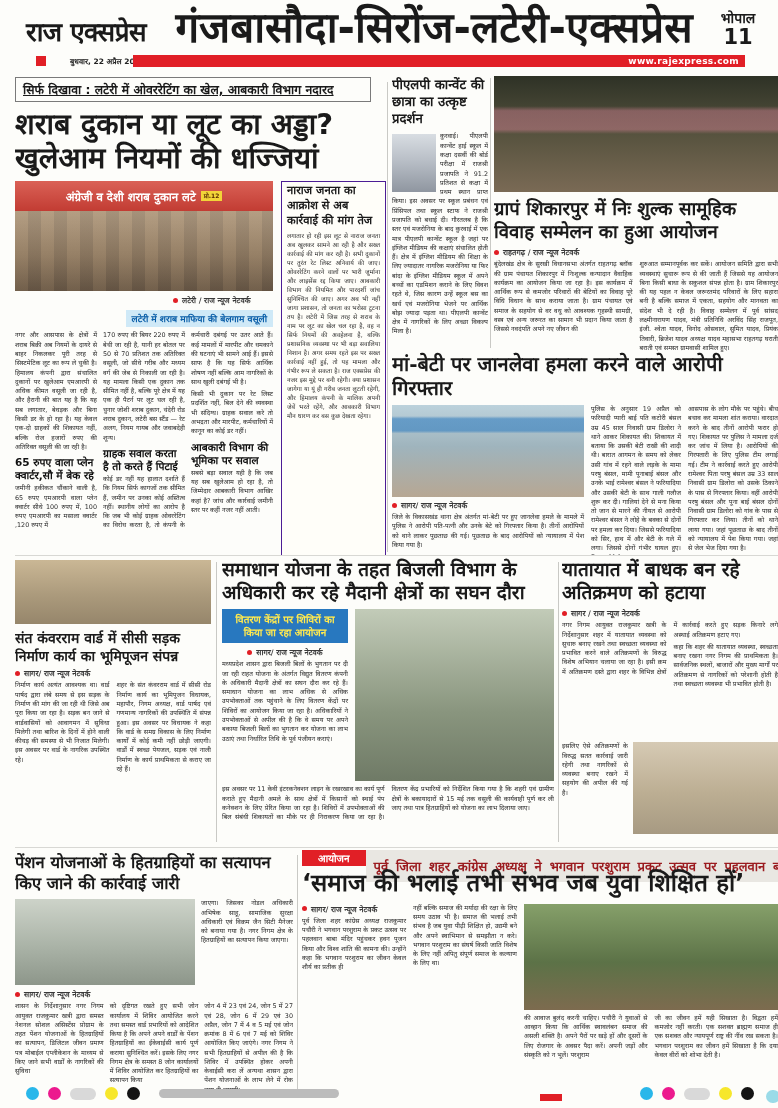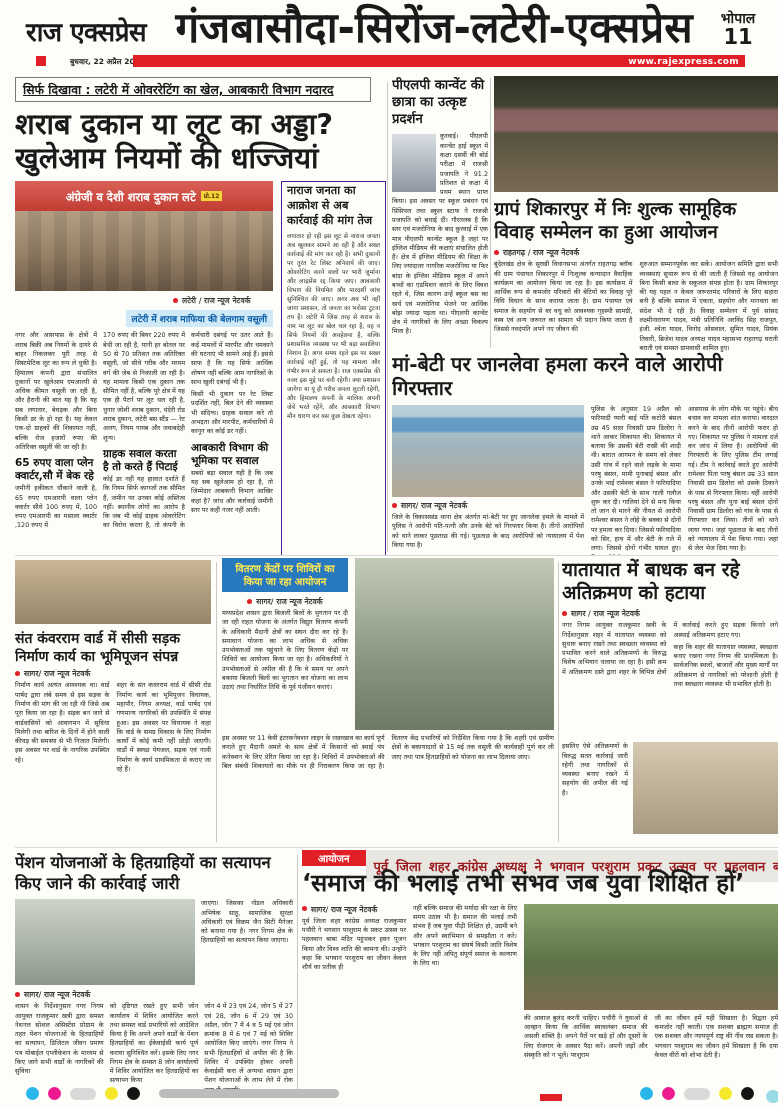--- a/index.html
+++ b/index.html
@@ -228,20 +228,21 @@
       <span class="bullet"></span>
       <span>सागर/ राज न्यूज नेटवर्क</span>
     </div>
     <div class="road-text tiny cols2">
       <p>निर्माण कार्य अत्यंत आवश्यक था। वार्ड पार्षद द्वारा लंबे समय से इस सड़क के निर्माण की मांग की जा रही थी जिसे अब पूरा किया जा रहा है। सड़क बन जाने से वार्डवासियों को आवागमन में सुविधा मिलेगी तथा बारिश के दिनों में होने वाली कीचड़ की समस्या से भी निजात मिलेगी। इस अवसर पर वार्ड के नागरिक उपस्थित रहे।</p>
       <p>शहर के संत कंवरराम वार्ड में सीसी रोड निर्माण कार्य का भूमिपूजन विधायक, महापौर, निगम अध्यक्ष, वार्ड पार्षद एवं गणमान्य नागरिकों की उपस्थिति में संपन्न हुआ। इस अवसर पर विधायक ने कहा कि वार्ड के समग्र विकास के लिए निर्माण कार्यों में कोई कमी नहीं छोड़ी जाएगी। वार्डों में स्वच्छ पेयजल, सड़क एवं नाली निर्माण के कार्य प्राथमिकता से कराए जा रहे हैं।</p>
     </div>
   </section>
 
   <section class="art art-power">
+    <h2>समाधान योजना के तहत बिजली विभाग के अधिकारी कर रहे मैदानी क्षेत्रों का सघन दौरा</h2>
     <div class="power-row">
       <div class="power-left">
         <div class="blue-box">वितरण केंद्रों पर शिविरों का किया जा रहा आयोजन</div>
         <div class="byline">
           <span class="bullet"></span>
           <span>सागर/ राज न्यूज नेटवर्क</span>
         </div>
         <p class="tiny">मध्यप्रदेश शासन द्वारा बिजली बिलों के भुगतान पर दी जा रही राहत योजना के अंतर्गत विद्युत वितरण कंपनी के अधिकारी मैदानी क्षेत्रों का सघन दौरा कर रहे हैं। समाधान योजना का लाभ अधिक से अधिक उपभोक्ताओं तक पहुंचाने के लिए वितरण केंद्रों पर शिविरों का आयोजन किया जा रहा है। अधिकारियों ने उपभोक्ताओं से अपील की है कि वे समय पर अपने बकाया बिजली बिलों का भुगतान कर योजना का लाभ उठाएं तथा निर्धारित तिथि के पूर्व पंजीयन कराएं।</p>
       </div>
       <figure class="photo power-photo"></figure>

